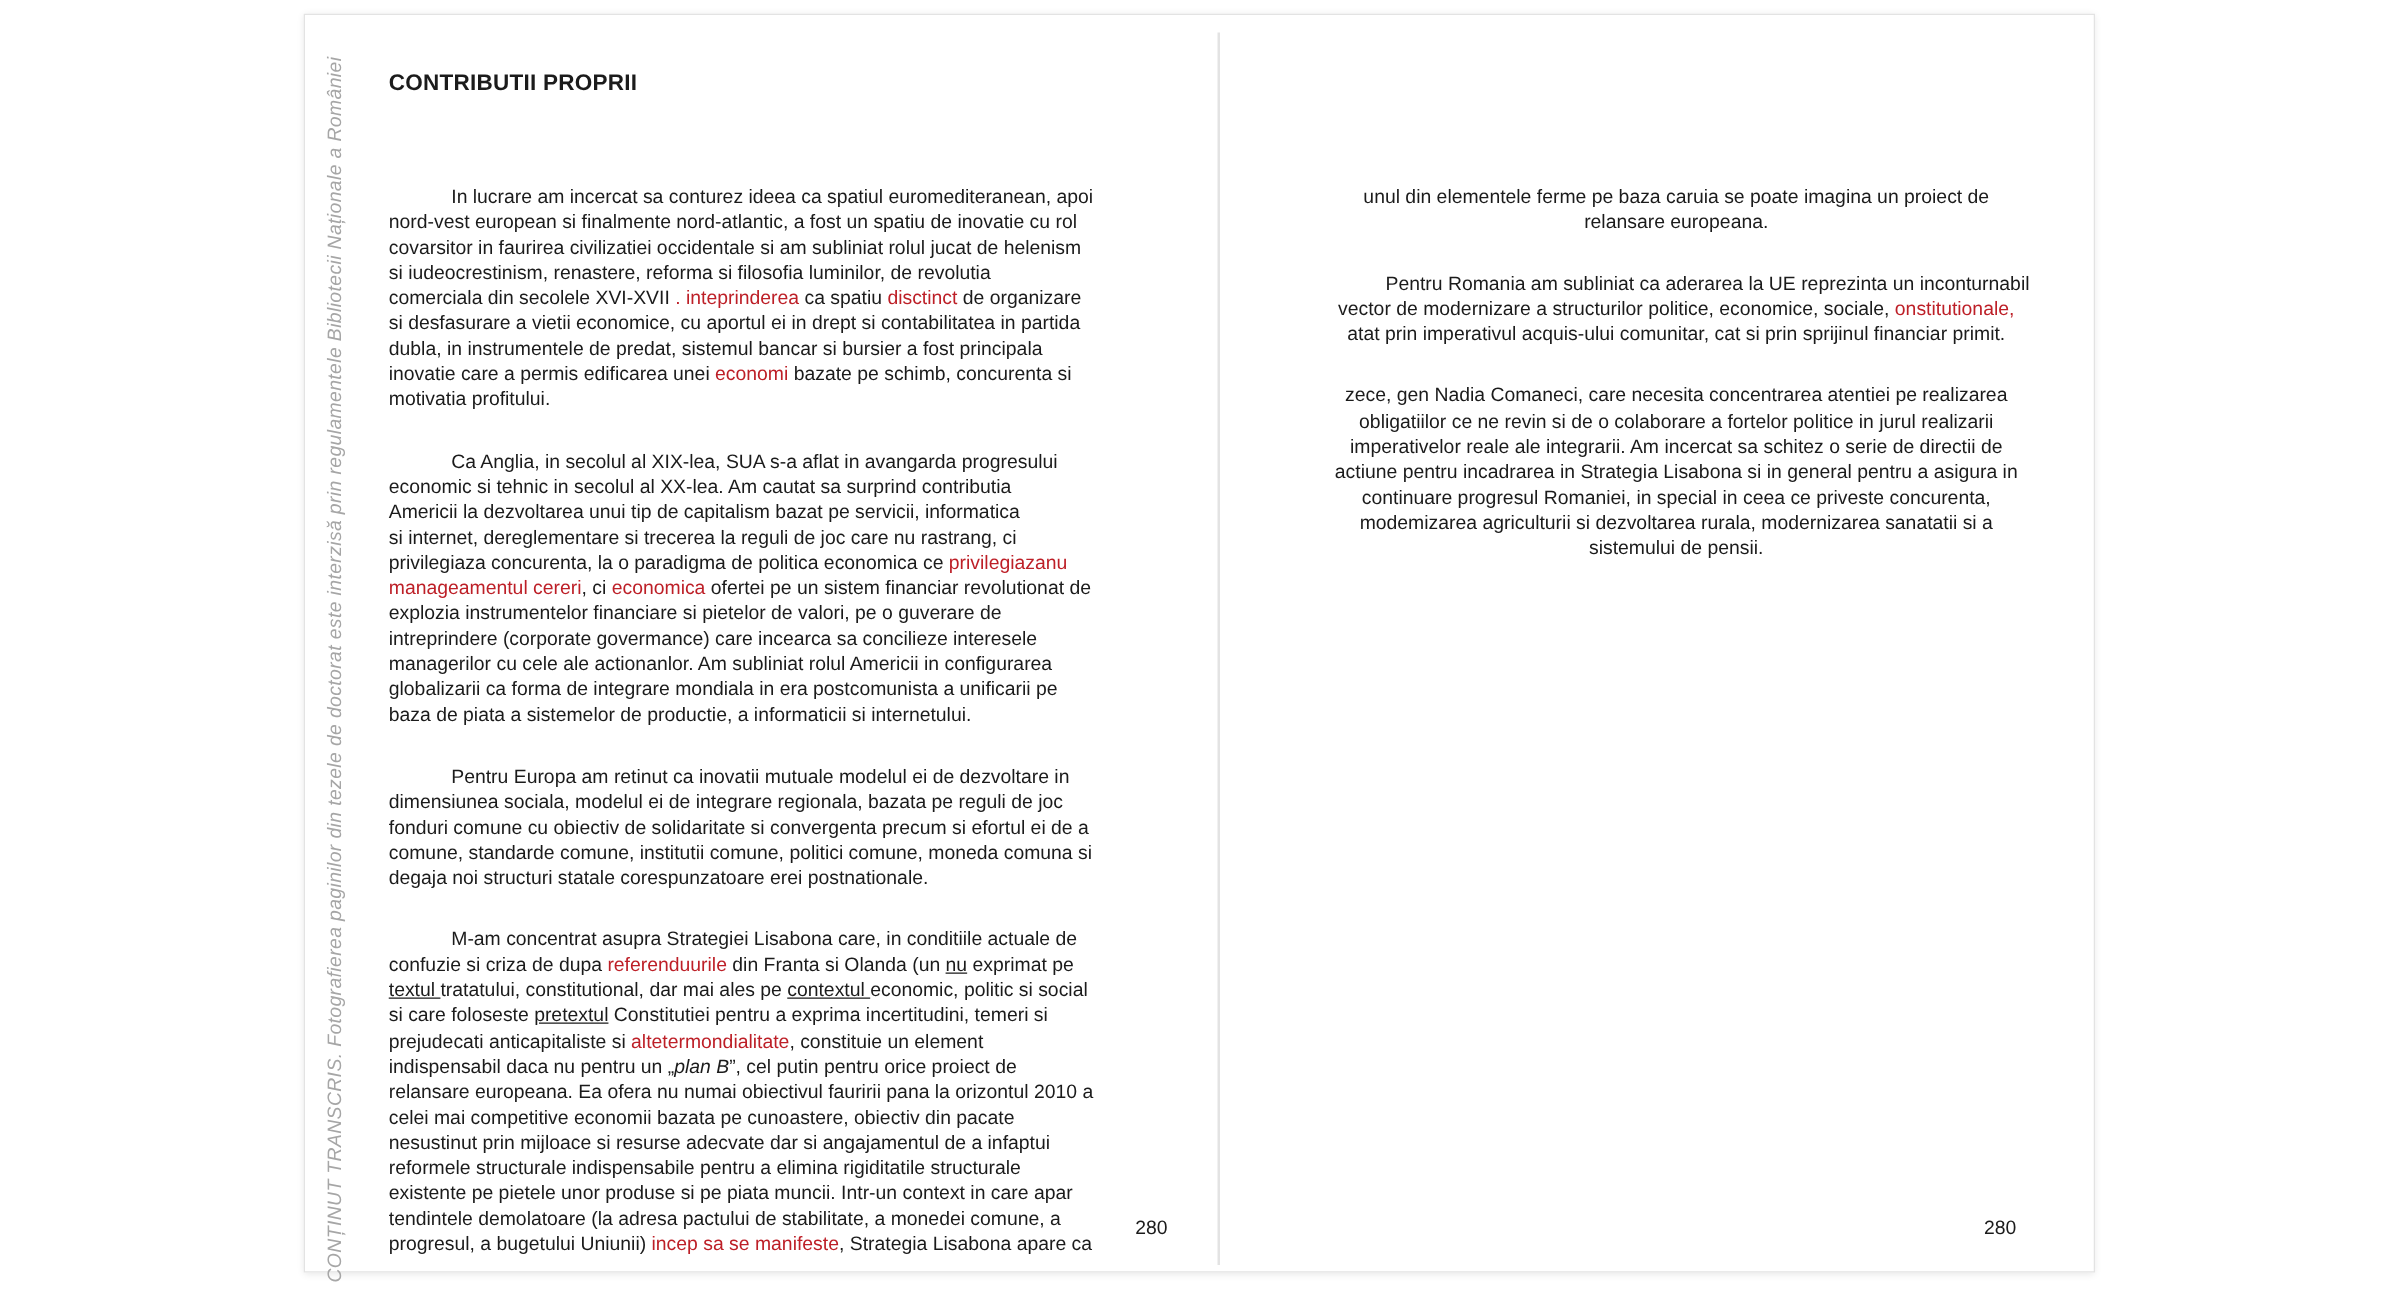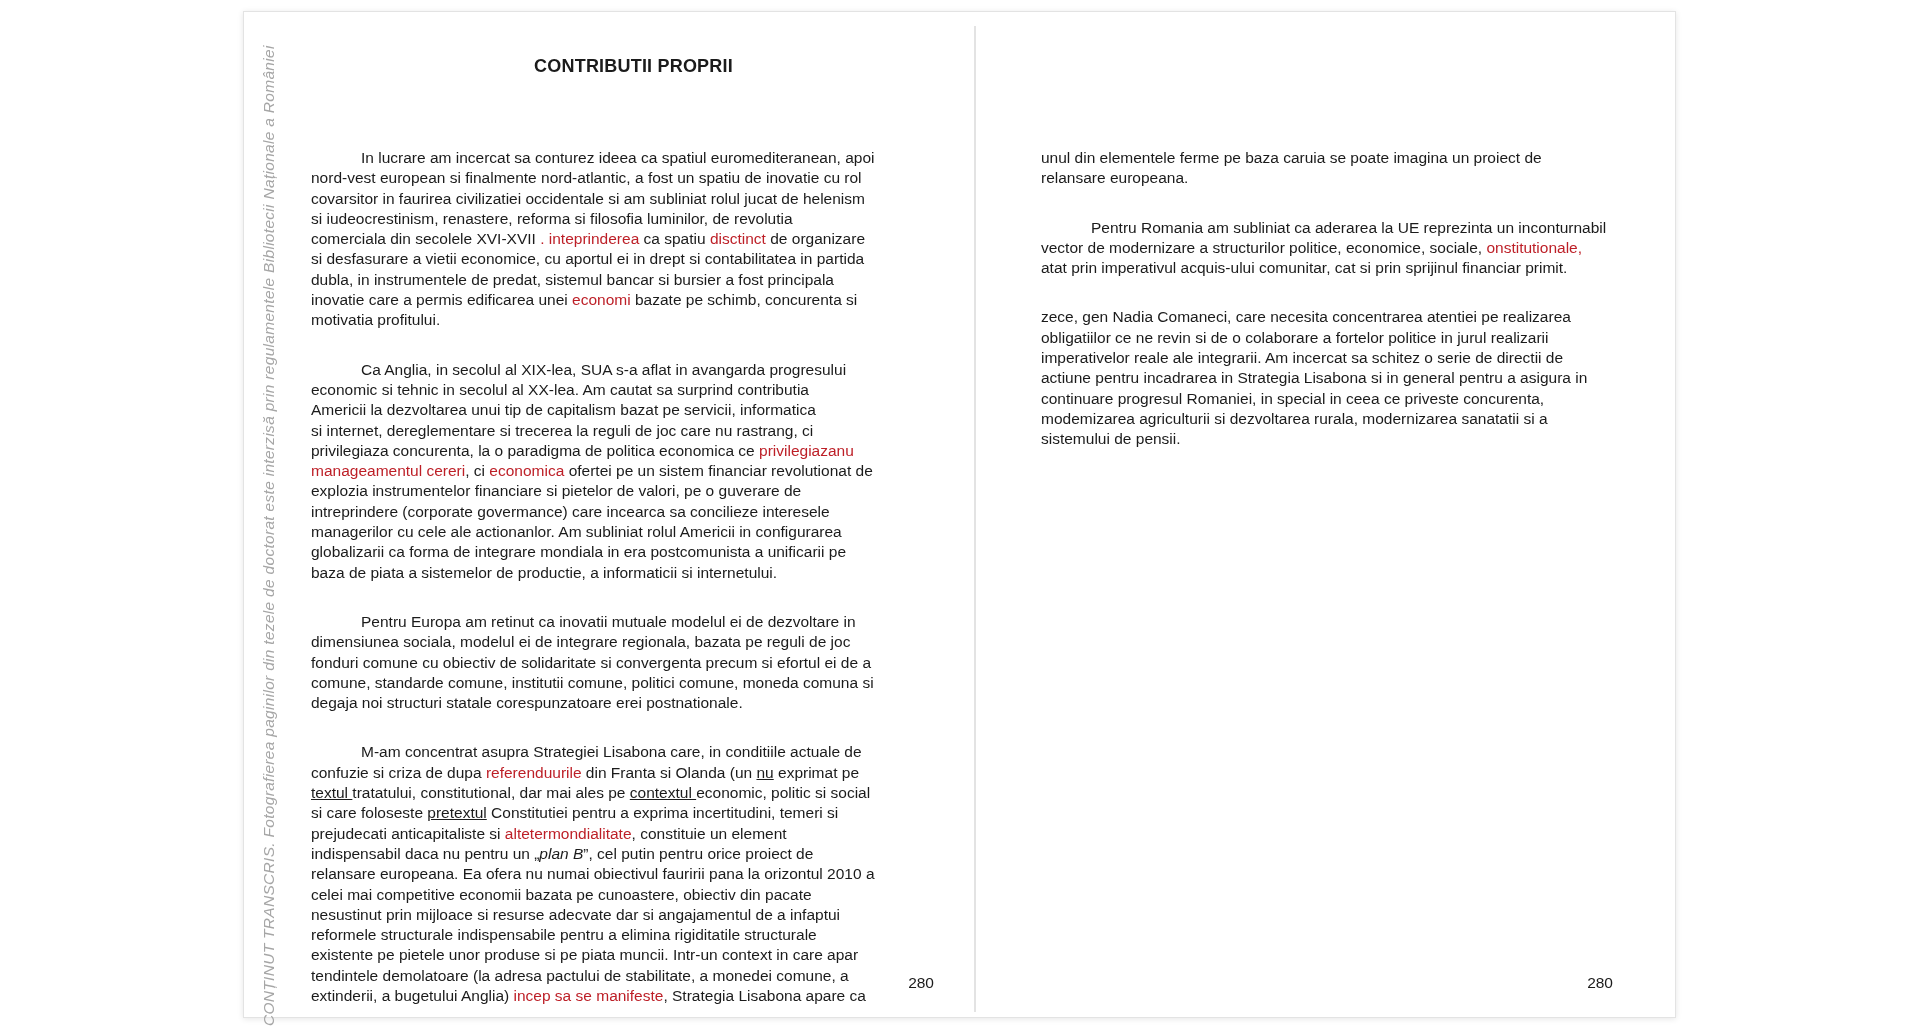--- a/index.html
+++ b/index.html
@@ -39,35 +39,35 @@
     letter-spacing: 0.3px;
     color: var(--watermark, #a6a6a6);
     white-space: pre;
   }
   .page {
     position: absolute;
     top: 0;
     height: 100%;
   }
   .page-left  { left: 67px;  width: 645px; }
-  .page-right { left: 797px; width: 600px; }
+  .page-right { left: 797px; width: 600px; text-align: center; }
   .divider {
     position: absolute;
     left: 730px;
     top: 14px;
     bottom: 5px;
     width: 2px;
     background: var(--border, #e6e6e6);
   }
   .heading {
     position: absolute;
     top: 44px;
     left: 0;
     width: 100%;
-    text-align: center;
+    text-align: left;
     font-size: 18px;
     font-weight: bold;
     color: var(--text, #1b1b1b);
     letter-spacing: 0.2px;
   }
   .text-block {
     position: absolute;
     top: 136px;
     left: 0;
     width: 100%;
@@ -141,21 +141,21 @@
             <div class="line"><span class="u">textul </span><span>tratatului, constitutional, dar mai ales pe </span><span class="u">contextul </span><span>economic, politic si social</span></div>
             <div class="line"><span>si care foloseste </span><span class="u">pretextul</span><span> Constitutiei pentru a exprima incertitudini, temeri si</span></div>
             <div class="line"><span>prejudecati anticapitaliste si </span><span class="red">altetermondialitate</span><span>, constituie un element</span></div>
             <div class="line"><span>indispensabil daca nu pentru un „</span><span class="i">plan B</span><span>”, cel putin pentru orice proiect de</span></div>
             <div class="line"><span>relansare europeana. Ea ofera nu numai obiectivul fauririi pana la orizontul 2010 a</span></div>
             <div class="line"><span>celei mai competitive economii bazata pe cunoastere, obiectiv din pacate</span></div>
             <div class="line"><span>nesustinut prin mijloace si resurse adecvate dar si angajamentul de a infaptui</span></div>
             <div class="line"><span>reformele structurale indispensabile pentru a elimina rigiditatile structurale</span></div>
             <div class="line"><span>existente pe pietele unor produse si pe piata muncii. Intr-un context in care apar</span></div>
             <div class="line"><span>tendintele demolatoare (la adresa pactului de stabilitate, a monedei comune, a</span></div>
-            <div class="line"><span>extinderii, a bugetului Anglia) </span><span class="red">incep sa se manifeste</span><span>, Strategia Lisabona apare ca</span></div>
+            <div class="line"><span>progresul, a bugetului Uniunii) </span><span class="red">incep sa se manifeste</span><span>, Strategia Lisabona apare ca</span></div>
           </div>
         </div>
       <div class="page-number">280</div>
     </div>
 
     <div class="divider"></div>
 
     <div class="page page-right">
       <div class="text-block">
           <div class="para">

